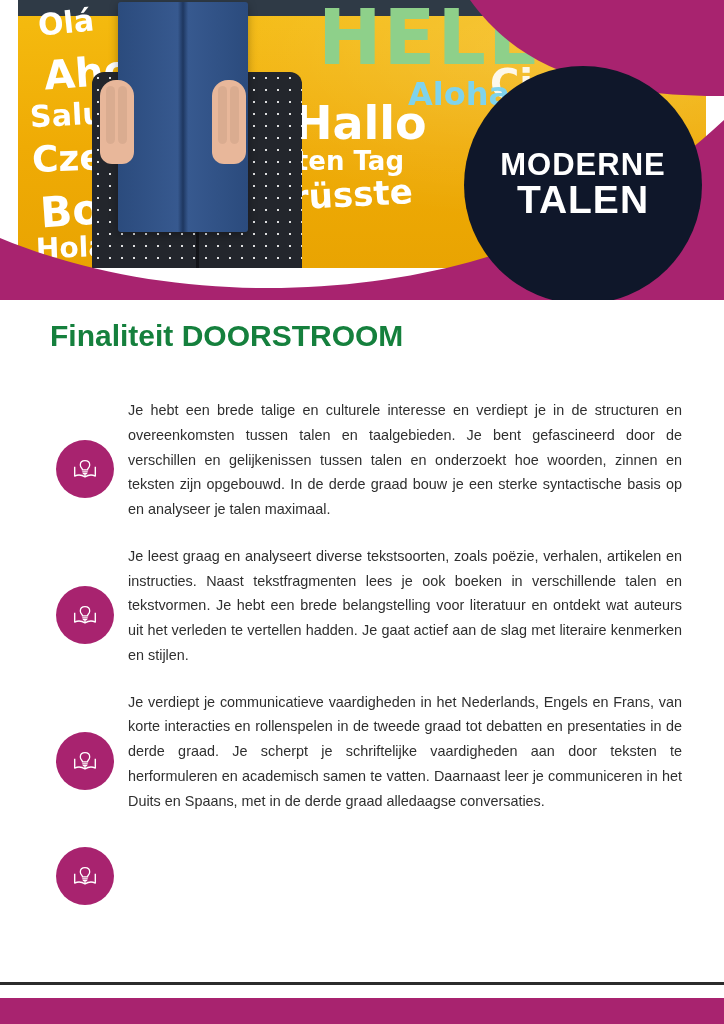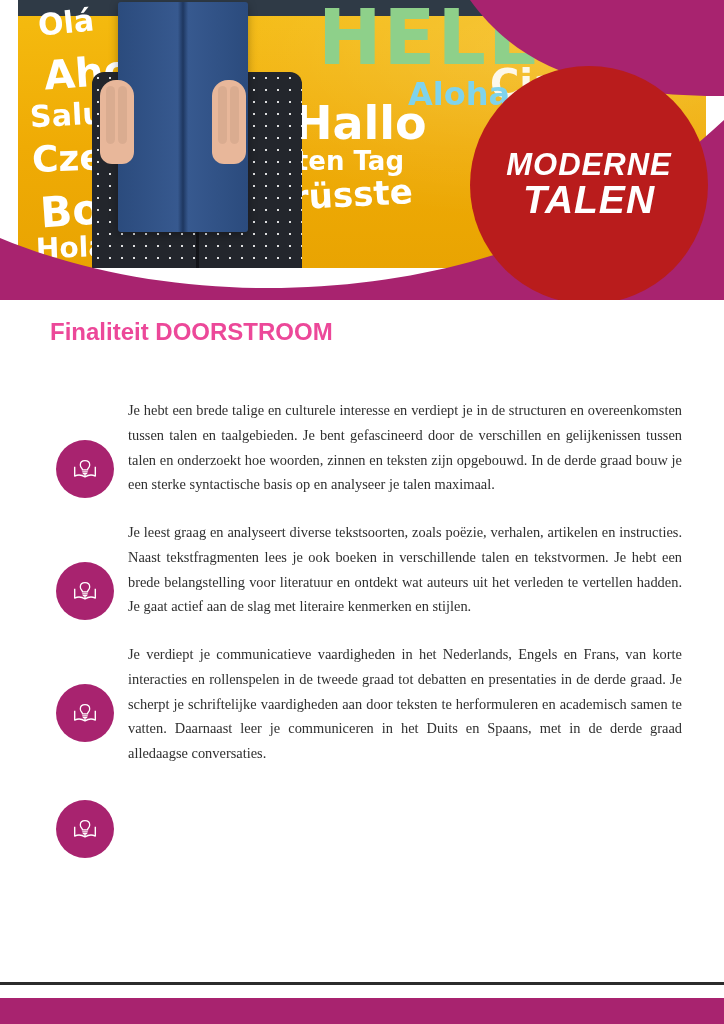--- a/index.html
+++ b/index.html
@@ -129,32 +129,31 @@
     position: absolute;
     left: 0; top: 0;
     width: 724px;
     height: 300px;
     pointer-events: none;
   }
 
   
   .badge {
     position: absolute;
-    right: 16px;
+    right: 22px;
     top: 66px;
     width: 238px;
     height: 238px;
     border-radius: 50%;
-    background: #b91c1c;
+    background: #0f172a;
     display: flex;
     flex-direction: column;
     align-items: center;
     justify-content: center;
     color: #ffffff;
-    font-style: italic;
   }
   .badge .line1 {
     font-size: 31px;
     font-weight: bold;
     letter-spacing: 1px;
     line-height: 1;
   }
   .badge .line2 {
     font-size: 39px;
     font-weight: bold;
@@ -163,44 +162,43 @@
   }
 
   
   .title-block {
     position: absolute;
     left: 50px;
     top: 318px;
     width: 620px;
   }
   .title-main {
-    font-size: 24px;
+    font-size: 30px;
     font-weight: bold;
-    color: #ec4899;
+    color: #15803d;
     line-height: 1.18;
   }
   .title-sub {
     font-size: 25px;
     font-weight: normal;
     color: #7d7d7d;
     line-height: 1.18;
   }
 
   
   .content {
     position: absolute;
     left: 42px;
     top: 398px;
     width: 640px;
   }
   .row {
     display: flex;
     align-items: flex-start;
     margin-bottom: 22px;
-    font-family: Liberation Serif, serif;
   }
   .icon-col {
     width: 86px;
     flex: 0 0 86px;
     display: flex;
     justify-content: center;
     align-items: flex-start;
   }
   .bullet-icon {
     width: 58px;

